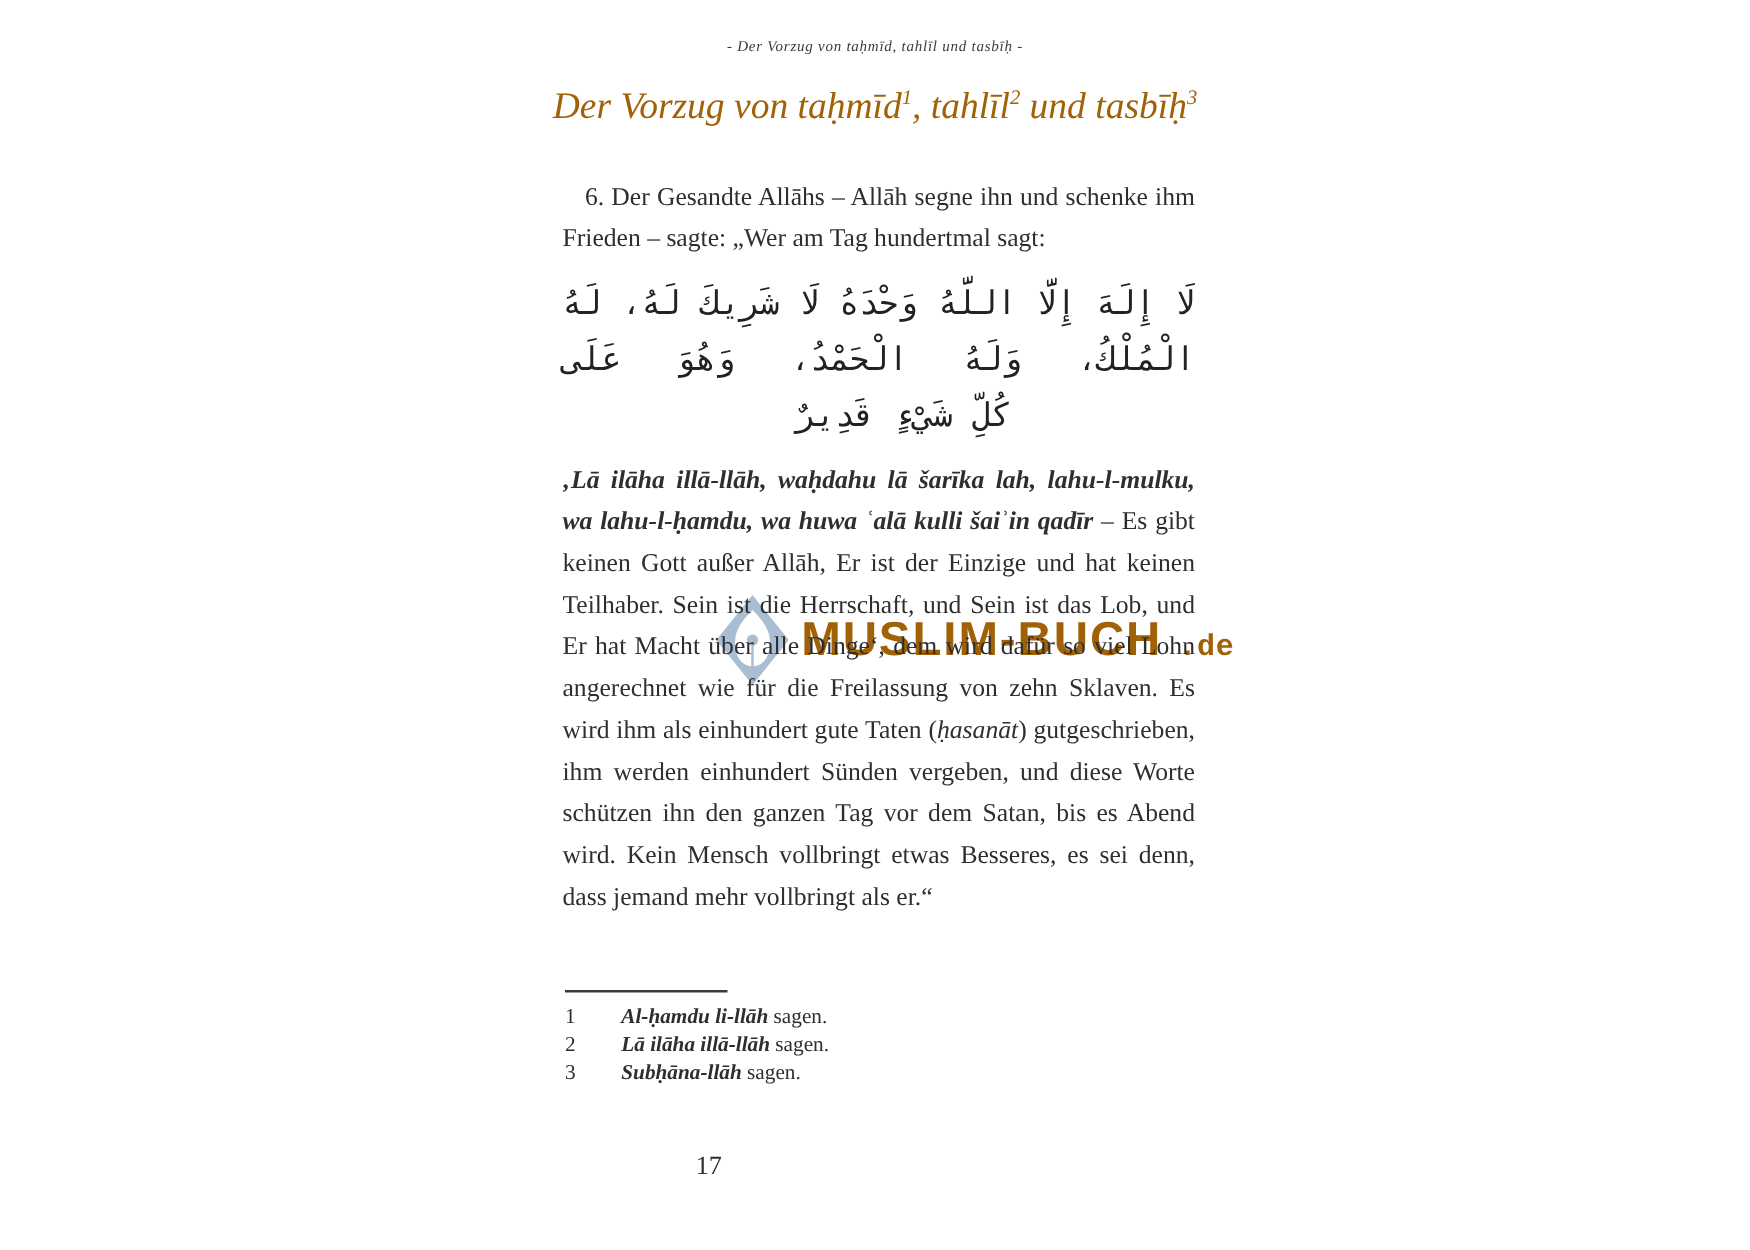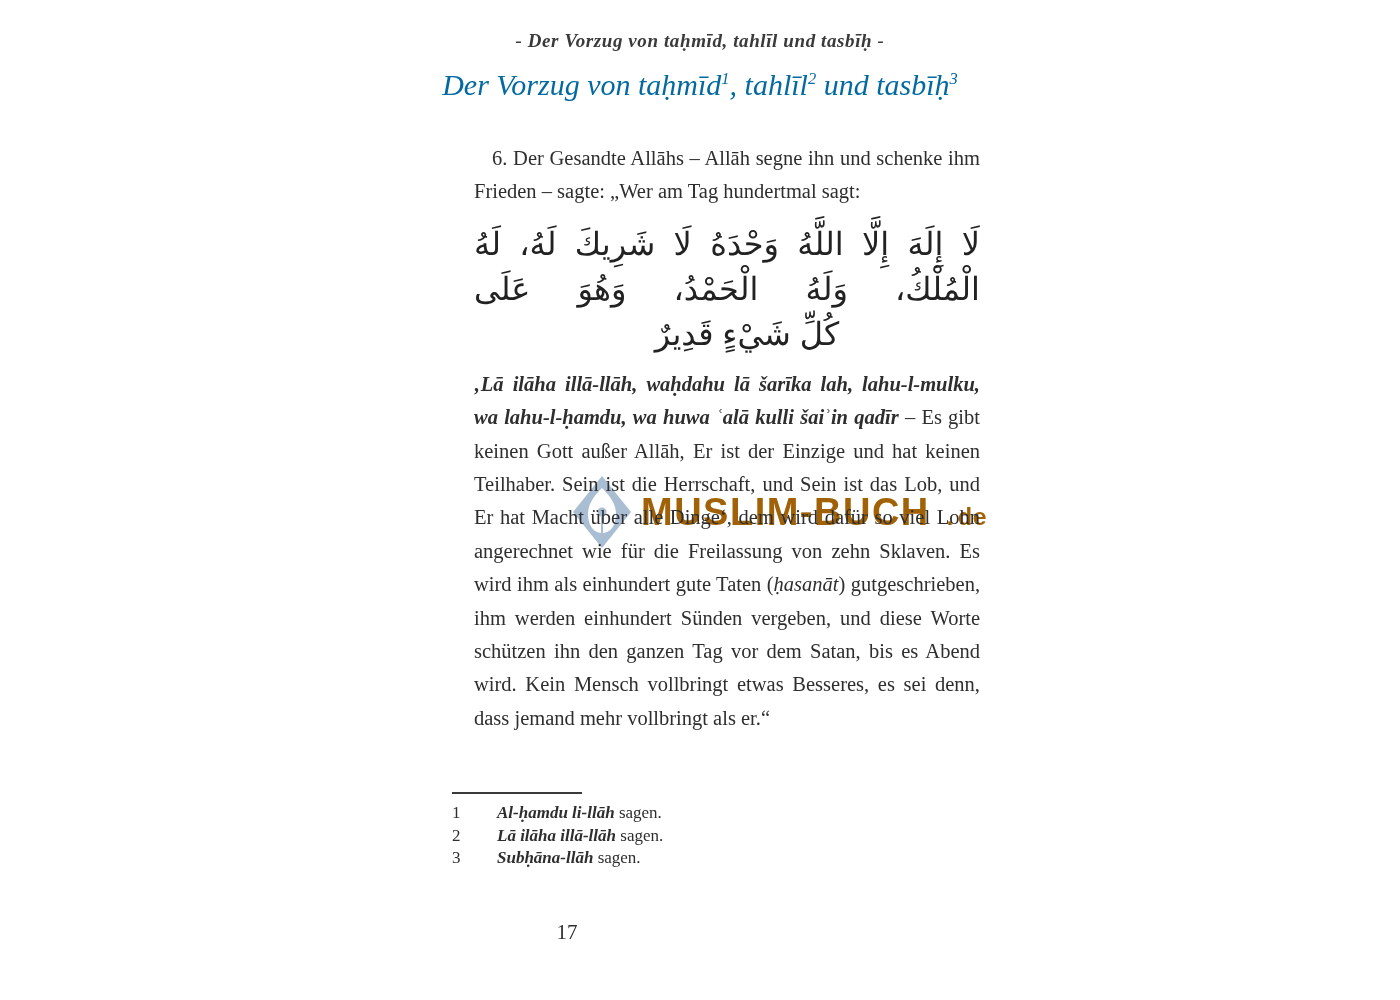--- a/index.html
+++ b/index.html
@@ -15,60 +15,58 @@
     font-family: "Liberation Serif", serif;
     color: #2e2e2e;
   }
   .running-header {
     position: absolute;
     top: 30px;
     left: 0;
     width: 1400px;
     text-align: center;
     font-style: italic;
-    font-size: 19px;
+    font-size: 12px;
     letter-spacing: 0.6px;
     color: #3a3a3a;
     z-index: 2;
-    font-weight: bold;
   }
   .doc-title {
     position: absolute;
     top: 68px;
     left: 0;
     width: 1400px;
     text-align: center;
     font-style: italic;
     font-size: 30px;
-    color: #0369a1;
+    color: #a16207;
     z-index: 2;
   }
   .doc-title sup {
     font-size: 0.55em;
     line-height: 0;
   }
   .text-block {
     position: absolute;
     left: 450px;
     top: 142px;
     width: 506px;
     font-size: 20.5px;
     line-height: 33.4px;
     text-align: justify;
     z-index: 2;
-    margin-left: 24px;
   }
   .intro-paragraph {
     text-indent: 18px;
     margin: 0;
   }
   .arabic-quote {
     direction: rtl;
-    font-family: Liberation Sans, sans-serif;
-    font-size: 32px;
+    font-family: Liberation Mono, monospace;
+    font-size: 26px;
     line-height: 45px;
     margin: 13px 0 11px 0;
     color: #222;
   }
   .arabic-line-1 {
     text-align: justify;
     text-align-last: justify;
   }
   .arabic-line-2 {
     text-align: center;

